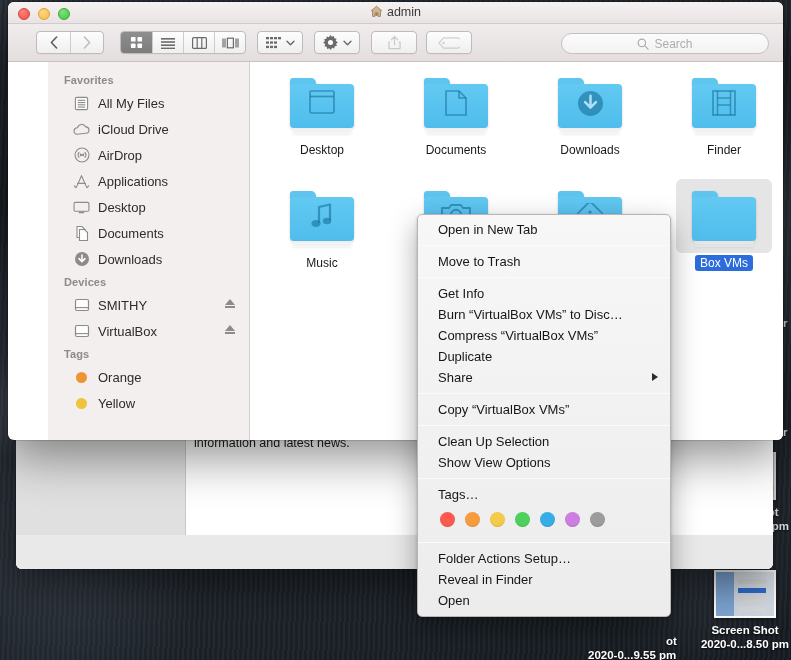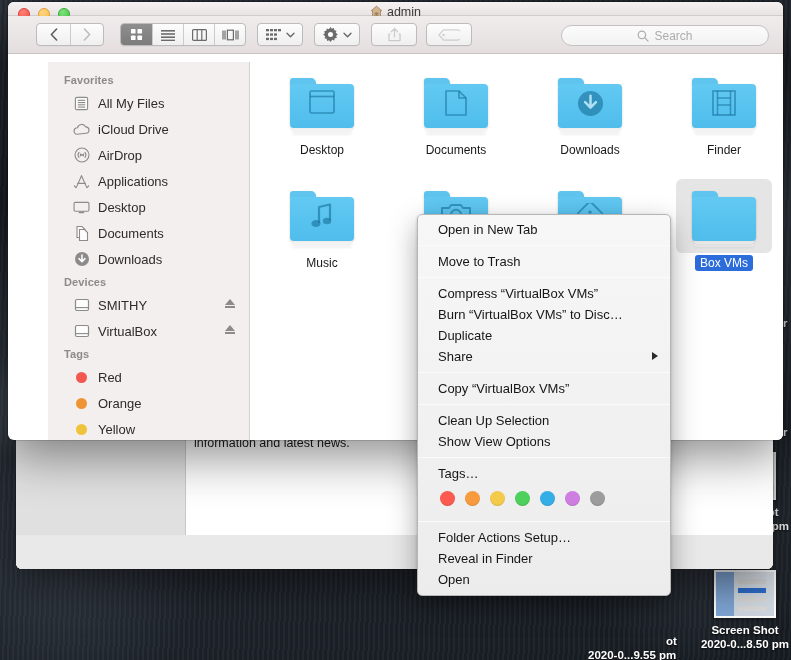--- a/index.html
+++ b/index.html
@@ -121,21 +121,21 @@
   #finder {
     position: absolute;
     left: 8px; top: 2px;
     width: 775px; height: 438px;
     border-radius: 6px;
     overflow: hidden;
     box-shadow: 0 16px 50px rgba(0,0,0,.45), 0 0 0 .5px rgba(0,0,0,.25);
     background: #fff;
   }
   #finder-titlebar {
-    height: 14px;
+    height: 22px;
     background: linear-gradient(#f6f2f2, #e9e3e4);
     position: relative;
     border-bottom: .5px solid #d2cbcc;
   }
   .traffic {
     position:absolute; top: 6px;
     width: 12px; height: 12px; border-radius: 50%;
   }
   .tl-red    { left: 10px; background: radial-gradient(circle at 35% 30%, #ff8074, #ef534b); border:.5px solid #d6403d;}
   .tl-yellow { left: 30px; background: radial-gradient(circle at 35% 30%, #ffd583, #f5bc4b); border:.5px solid #dfa033;}
@@ -609,26 +609,20 @@
               <rect x="1.5" y="1.5" width="13" height="11" rx="1.5" fill="#fdfdfd" stroke="#8d8a8b" stroke-width="1.2"></rect>
               <line x1="1.5" y1="9.6" x2="14.5" y2="9.6" stroke="#8d8a8b" stroke-width="1.1"></line>
             </svg>
         </span>
         <span>VirtualBox</span>
         <span class="sb-eject"></span>
       </div>
 
       <div class="sb-header">Tags</div>
 
-      <div class="sb-item">
-        <span class="sb-ico">
-            <span class="tag-dot" style="background:#f2584f"></span>
-          </span>
-        <span>Red</span>
-      </div>
       <div class="sb-item">
         <span class="sb-ico">
             <span class="tag-dot" style="background:#ef9434"></span>
           </span>
         <span>Orange</span>
       </div>
       <div class="sb-item">
         <span class="sb-ico">
             <span class="tag-dot" style="background:#f0c33c"></span>
           </span>
@@ -776,24 +770,27 @@
 
   <div class="ctx-sep"></div>
 
   <div class="ctx-item">
     <span>Move to Trash</span>
   </div>
 
   <div class="ctx-sep"></div>
 
   <div class="ctx-item">
+    <span>Get Info</span>
+  </div>
+  <div class="ctx-item">
+    <span>Burn “VirtualBox VMs” to Disc…</span>
+  </div>
+  <div class="ctx-item">
     <span>Compress “VirtualBox VMs”</span>
-  </div>
-  <div class="ctx-item">
-    <span>Burn “VirtualBox VMs” to Disc…</span>
   </div>
   <div class="ctx-item">
     <span>Duplicate</span>
   </div>
   <div class="ctx-item">
     <span>Share</span>
     <span class="ctx-arrow"></span>
   </div>
 
   <div class="ctx-sep"></div>

